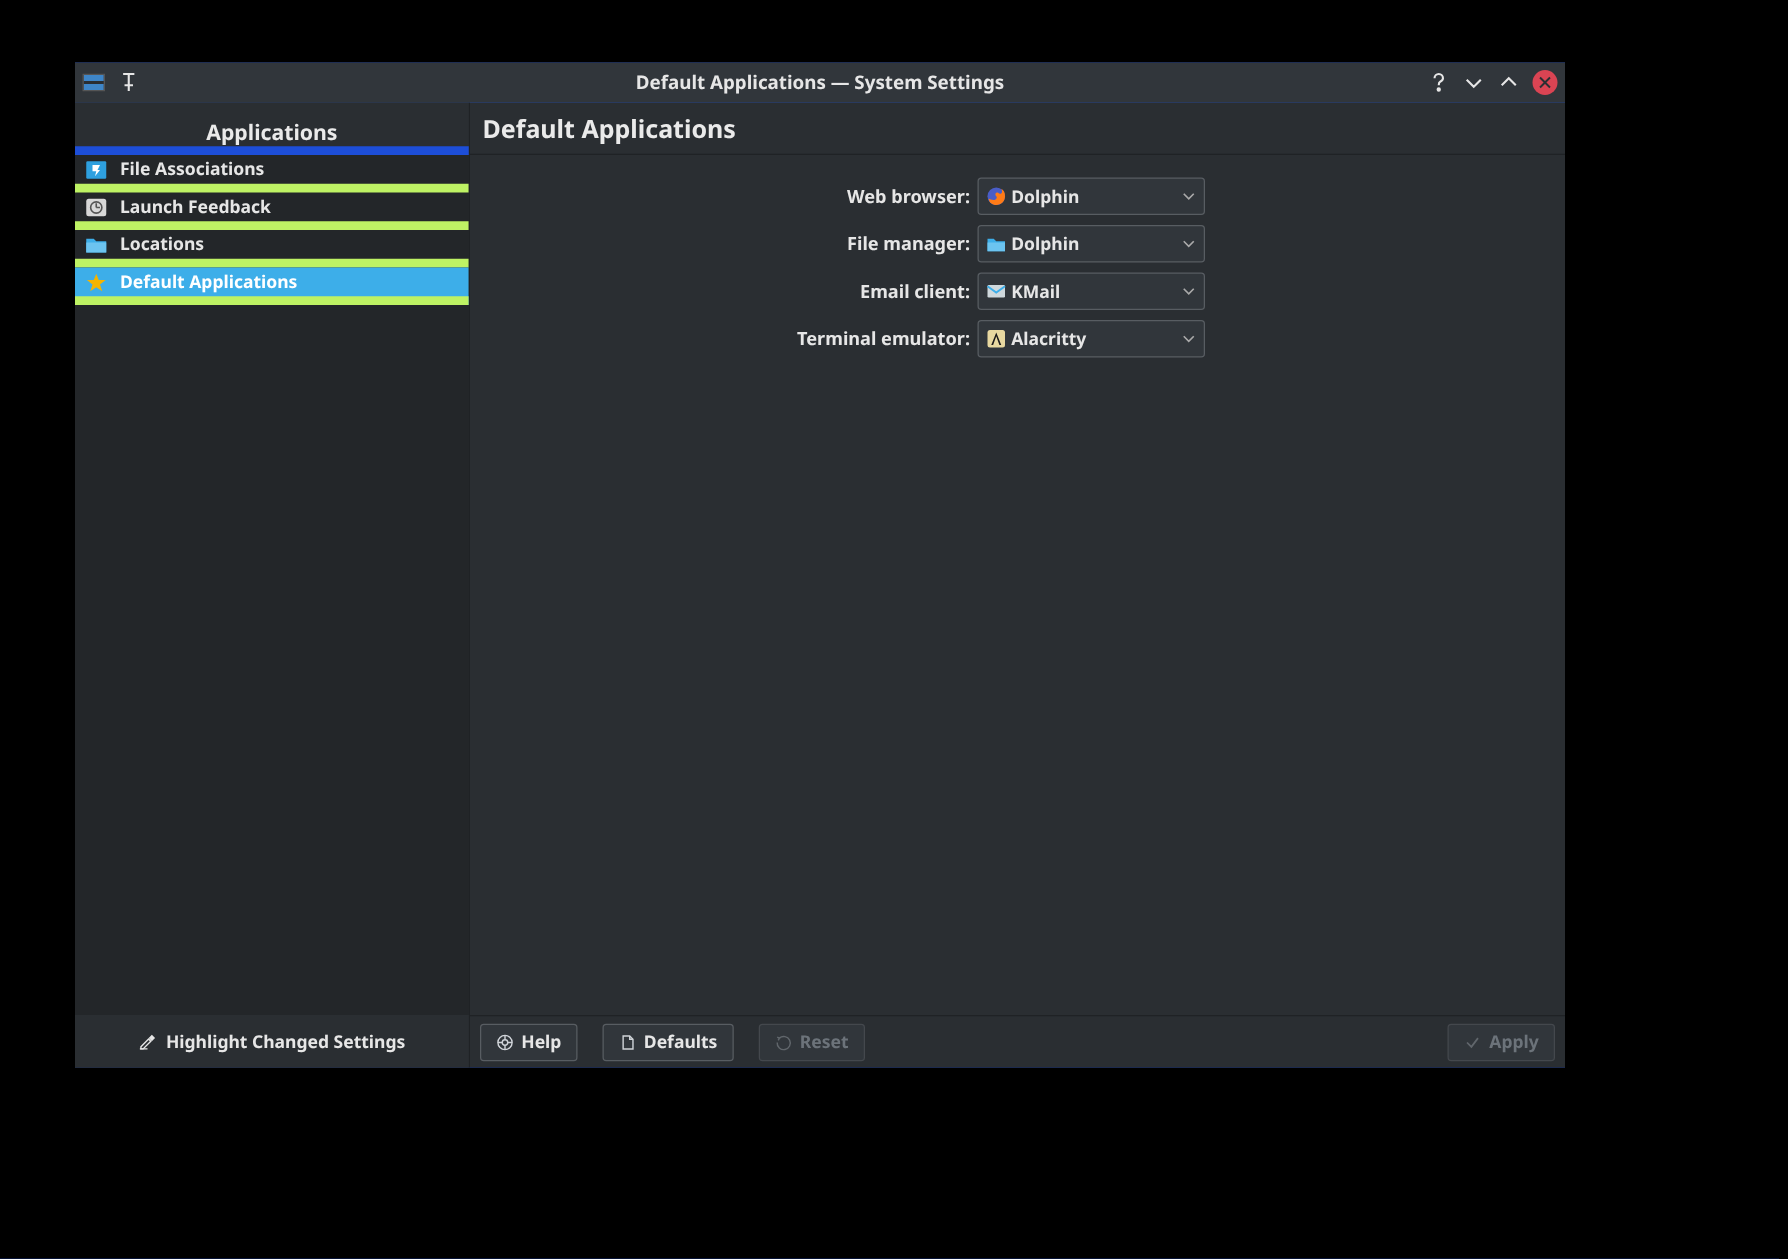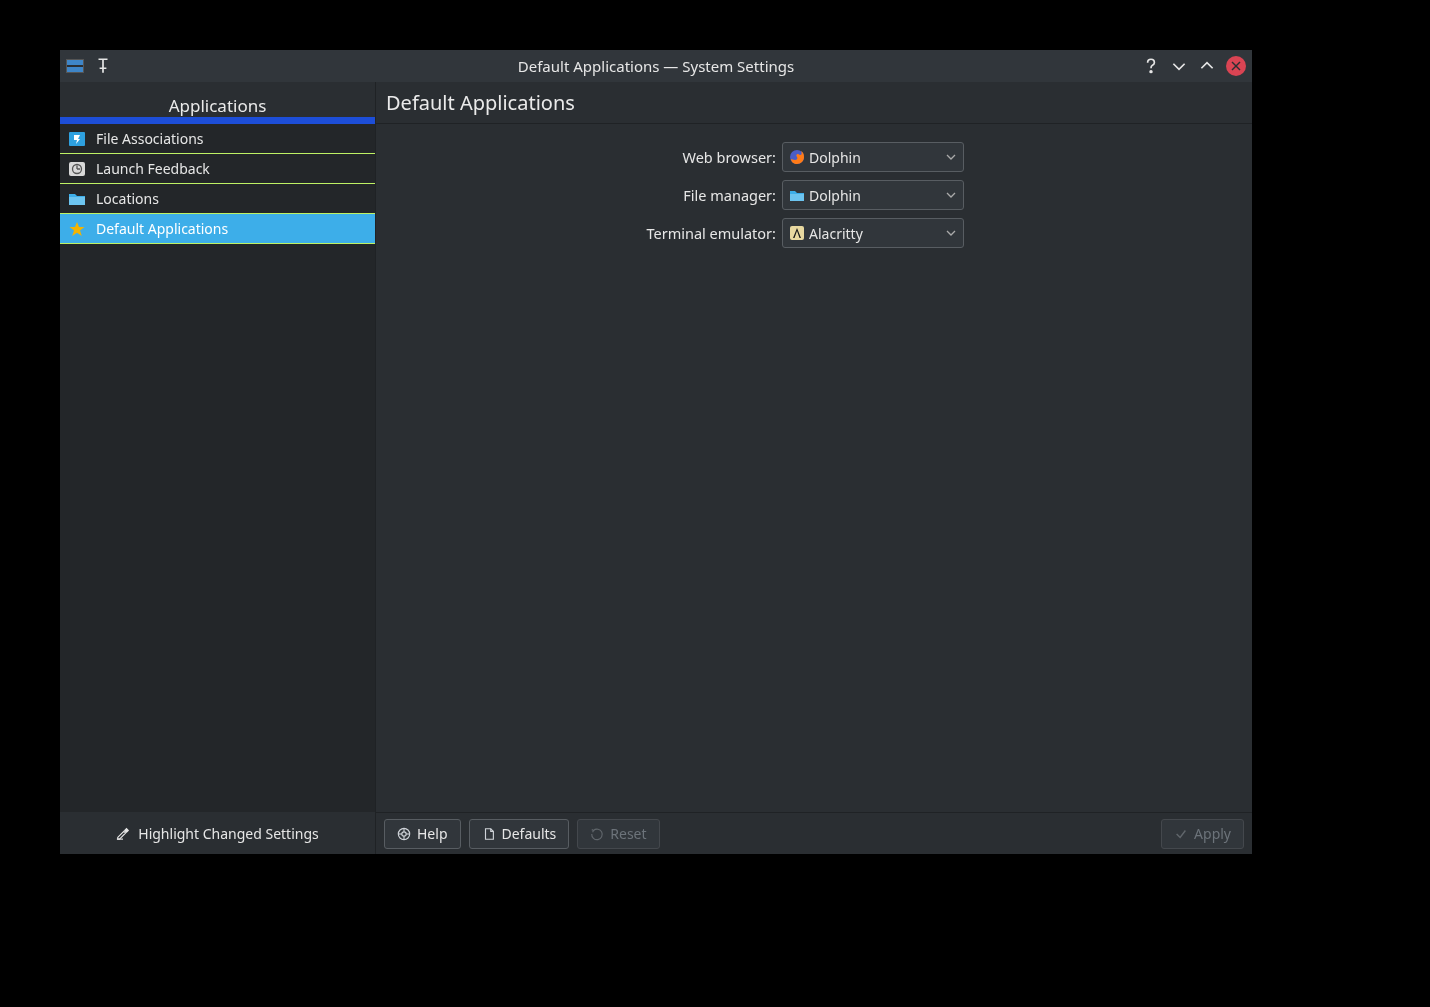--- a/index.html
+++ b/index.html
@@ -16,20 +16,21 @@
   .window {
     position: absolute;
     top: 50px;
     left: 60px;
     width: 1192px;
     height: 804px;
     background: #1d4ed8;
     display: flex;
     flex-direction: column;
     box-shadow: 0 0 0 1px #000;
+    font-weight: bold;
   }
   
   .titlebar {
     height: 32px;
     background: #31363b;
     display: flex;
     align-items: center;
     padding: 0 6px;
     position: relative;
   }
@@ -96,21 +97,21 @@
     background: #232629;
     flex: 1 1 auto;
     overflow: auto;
   }
   .nav li {
     display: flex;
     align-items: center;
     gap: 10px;
     height: 30px;
     padding: 0 8px;
-    border-bottom: 1px solid #bef264;
+    border-bottom: 7px solid #bef264;
     color: #e6e6e6;
     font-size: 14px;
   }
   .nav li.selected {
     background: #3daee9;
     color: #ffffff;
   }
   .nav .icon {
     width: 18px; height: 16px;
     display: flex; align-items: center; justify-content: center;
@@ -183,21 +184,21 @@
     margin-left: auto;
     width: 12px; height: 12px;
   }
   
   .footer {
     height: 42px;
     border-top: 1px solid #1f2225;
     display: flex;
     align-items: center;
     padding: 0 8px;
-    gap: 8px;
+    gap: 20px;
   }
   .btn {
     height: 30px;
     padding: 0 12px;
     background: #31363b;
     border: 1px solid #585d62;
     border-radius: 3px;
     display: inline-flex;
     align-items: center;
     gap: 6px;
@@ -340,20 +341,35 @@
                   <rect x="1" y="7" width="14" height="7" fill="#6cc4f0"></rect>
                 </svg>
             </span>
             <span>Dolphin</span>
             <svg class="chev" viewBox="0 0 12 12" fill="none" stroke="#aaa" stroke-width="1.3">
                 <polyline points="2,4 6,8 10,4"></polyline>
               </svg>
           </div>
         </div>
         <div class="form-row">
+          <div class="form-label">Email client:</div>
+          <div class="combo">
+            <span class="app-icon">
+              <svg viewBox="0 0 16 16">
+                  <rect x="1" y="3" width="14" height="10" rx="1" fill="#cfd8dc"></rect>
+                  <polyline points="1,4 8,9 15,4" fill="none" stroke="#3daee9" stroke-width="1.5"></polyline>
+                </svg>
+            </span>
+            <span>KMail</span>
+            <svg class="chev" viewBox="0 0 12 12" fill="none" stroke="#aaa" stroke-width="1.3">
+                <polyline points="2,4 6,8 10,4"></polyline>
+              </svg>
+          </div>
+        </div>
+        <div class="form-row">
           <div class="form-label">Terminal emulator:</div>
           <div class="combo">
             <span class="app-icon">
               <svg viewBox="0 0 16 16">
                   <rect x="1" y="1" width="14" height="14" rx="2" fill="#e8d8a0"></rect>
                   <path d="M8 3 L4 13 L5.5 13 L8 6 L10.5 13 L12 13 Z" fill="#1b1b1b"></path>
                 </svg>
             </span>
             <span>Alacritty</span>
             <svg class="chev" viewBox="0 0 12 12" fill="none" stroke="#aaa" stroke-width="1.3">

